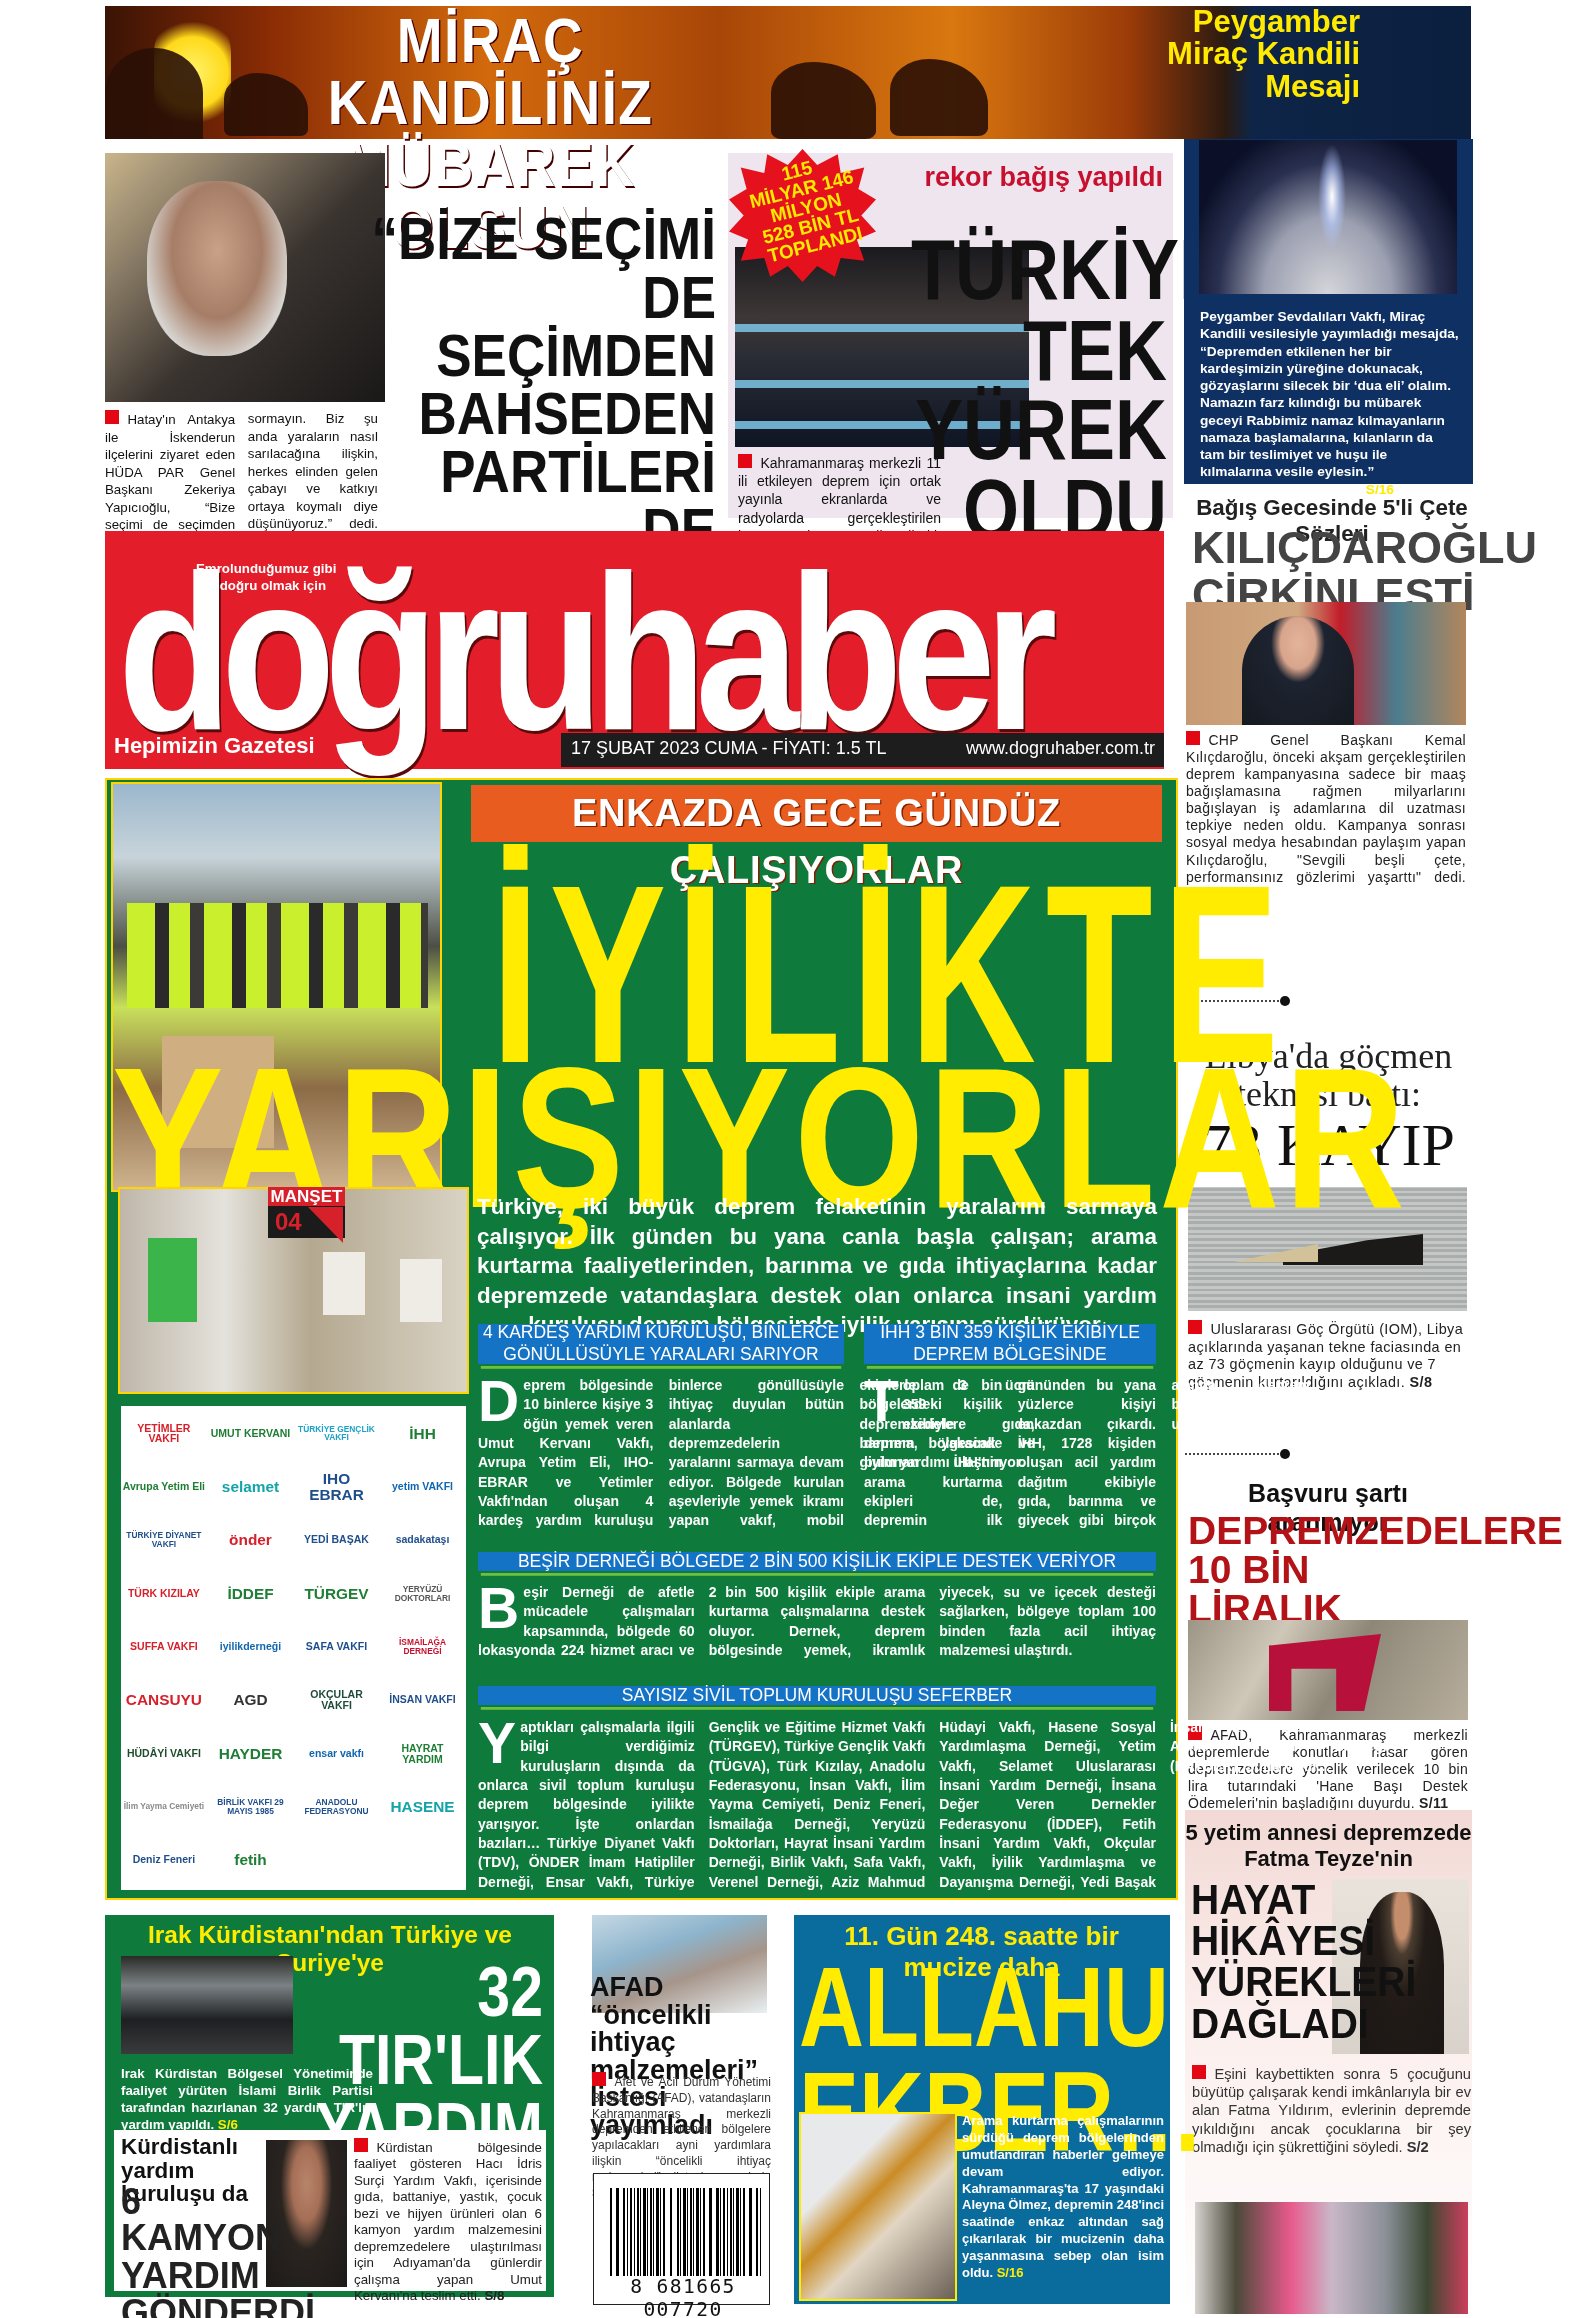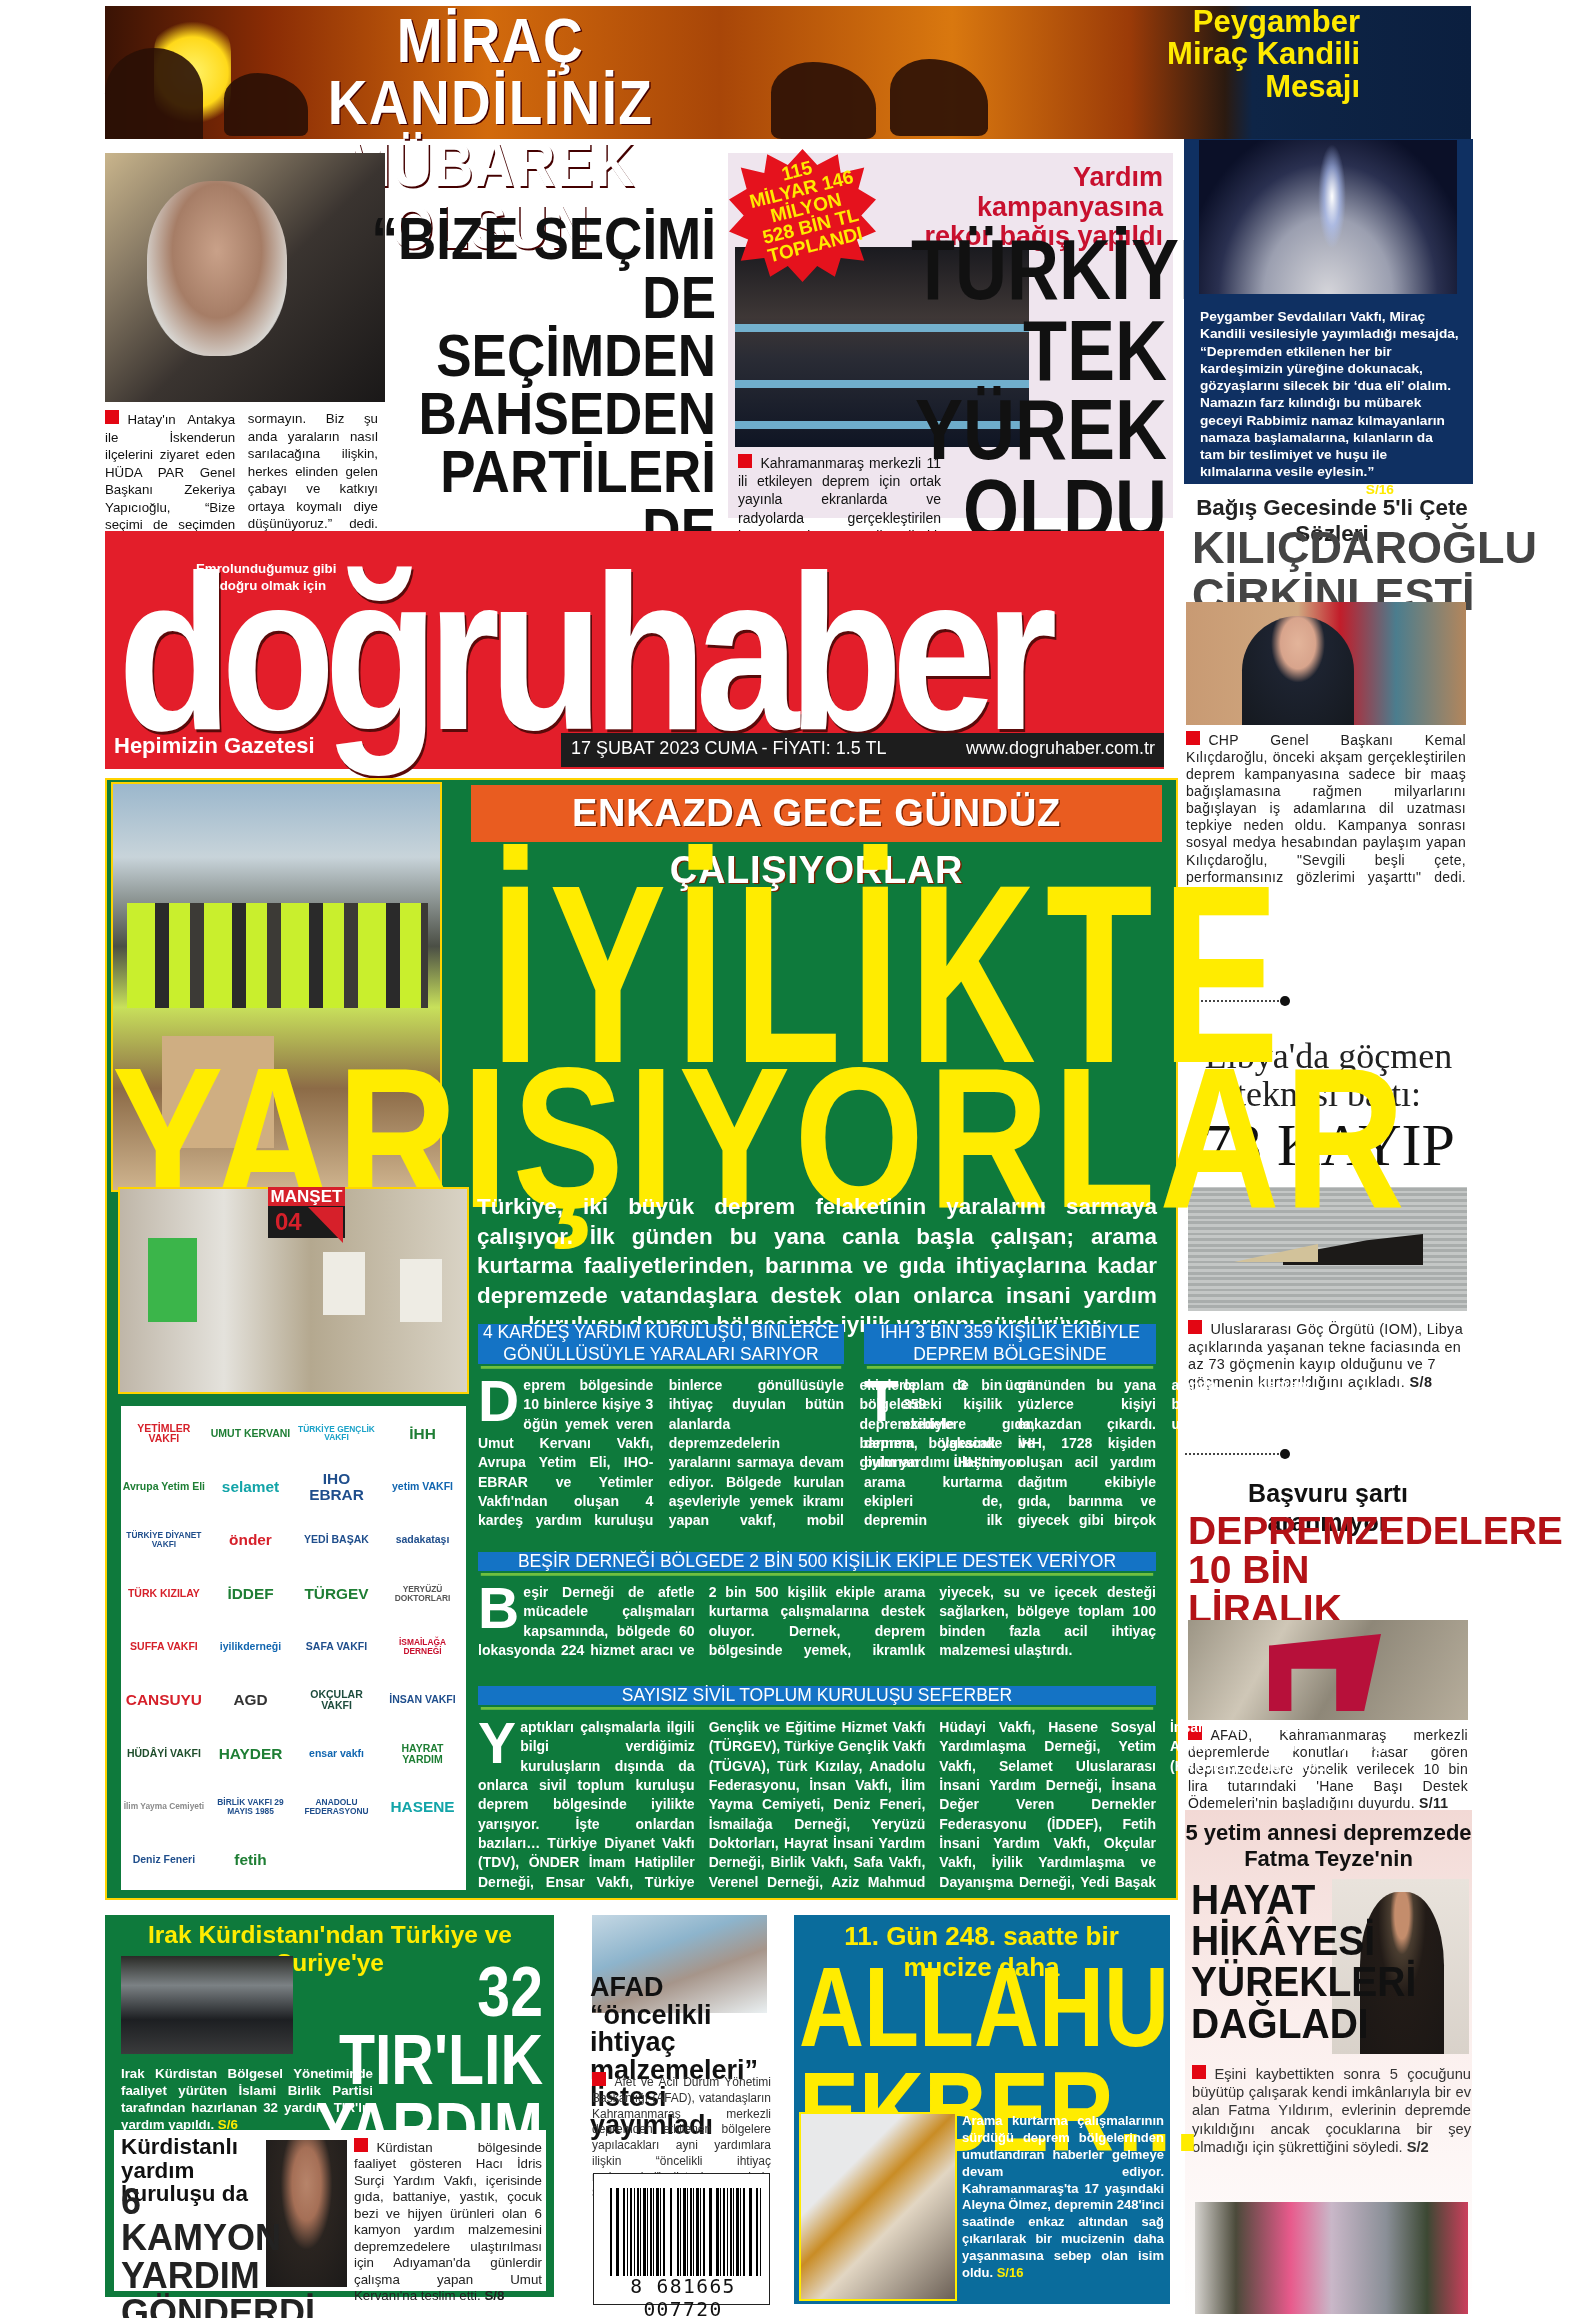--- a/index.html
+++ b/index.html
@@ -180,21 +180,20 @@
 </div>
 <div id="tty-burst" class="abs"></div>
 <div id="tty-burst-txt" class="abs">
   <div>115</div>
   <div>MİLYAR 146</div>
   <div>MİLYON</div>
   <div>528 BİN TL</div>
   <div>TOPLANDI</div>
 </div>
 <div id="tty-kicker" class="abs cond">
-  <div>Yardım kampanyasına</div>
   <div>rekor bağış yapıldı</div>
 </div>
 <div id="tty-title" class="abs cond">
   <div>TÜRKİYE</div>
   <div>TEK</div>
   <div>YÜREK</div>
   <div>OLDU</div>
 </div>
 <div id="tty-body" class="abs cond">
   <span class="sq"></span><span>Kahramanmaraş merkezli 11 ili etkileyen deprem için ortak yayınla ekranlarda ve radyolarda gerçekleştirilen kampanyada 115,1 milyar liralık bağış rakamına ulaşılırken, 9 milyon adedi aşkın SMS gönderildi.</span>

